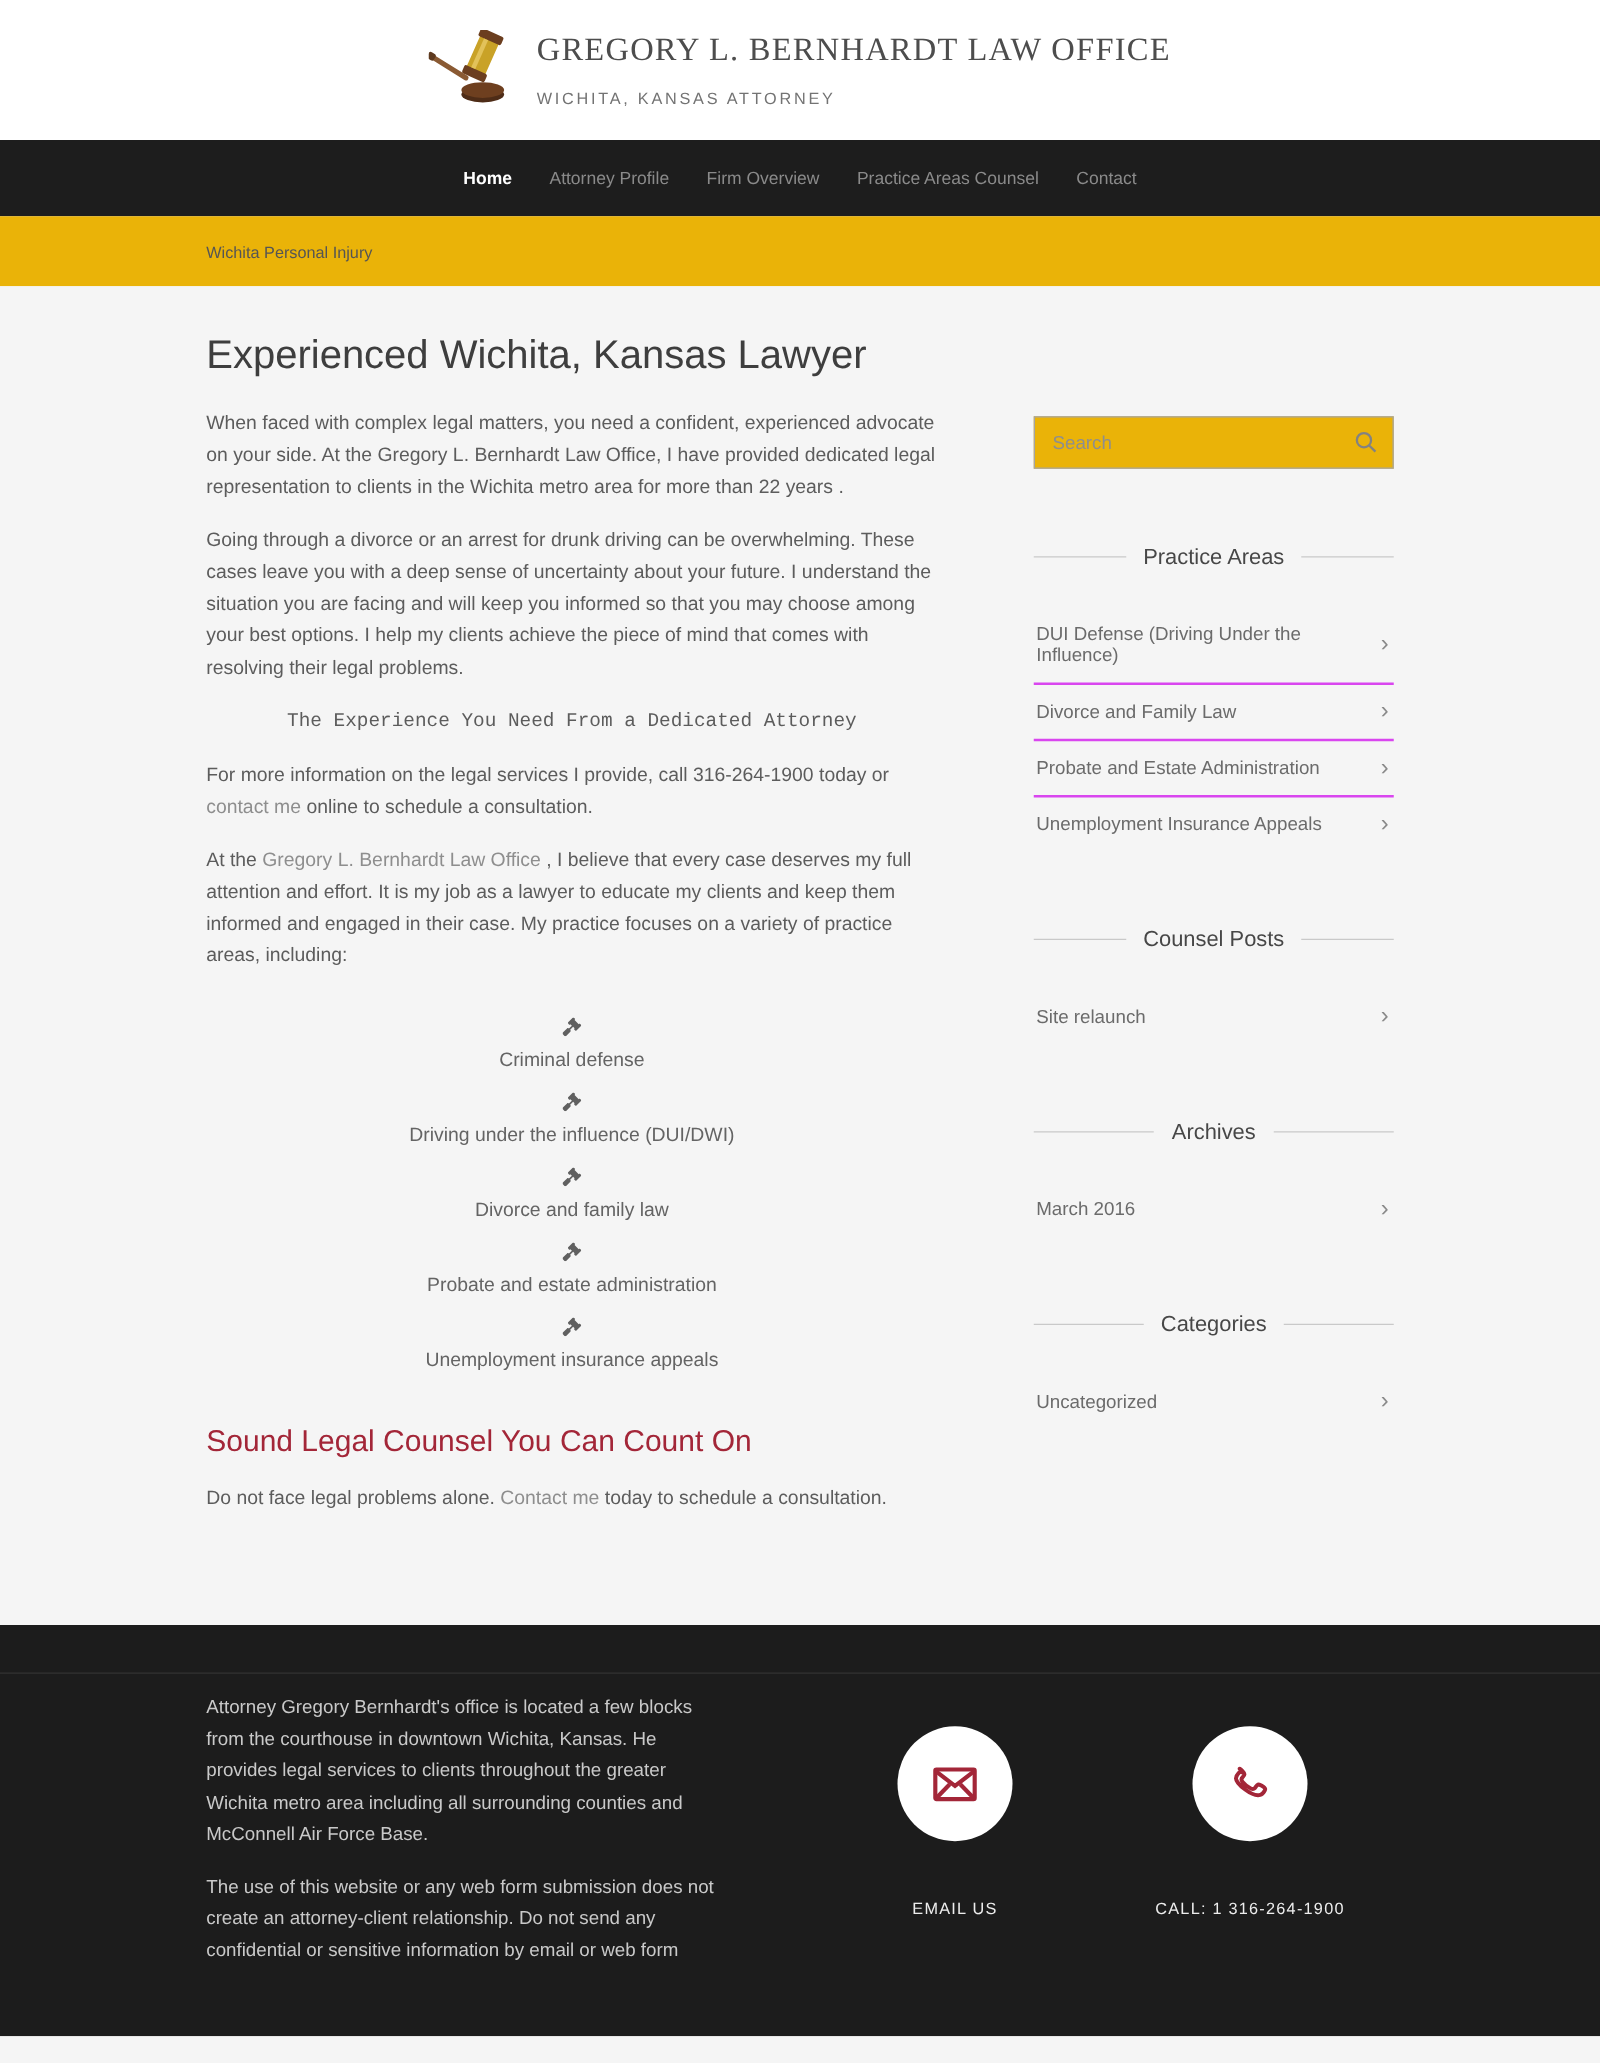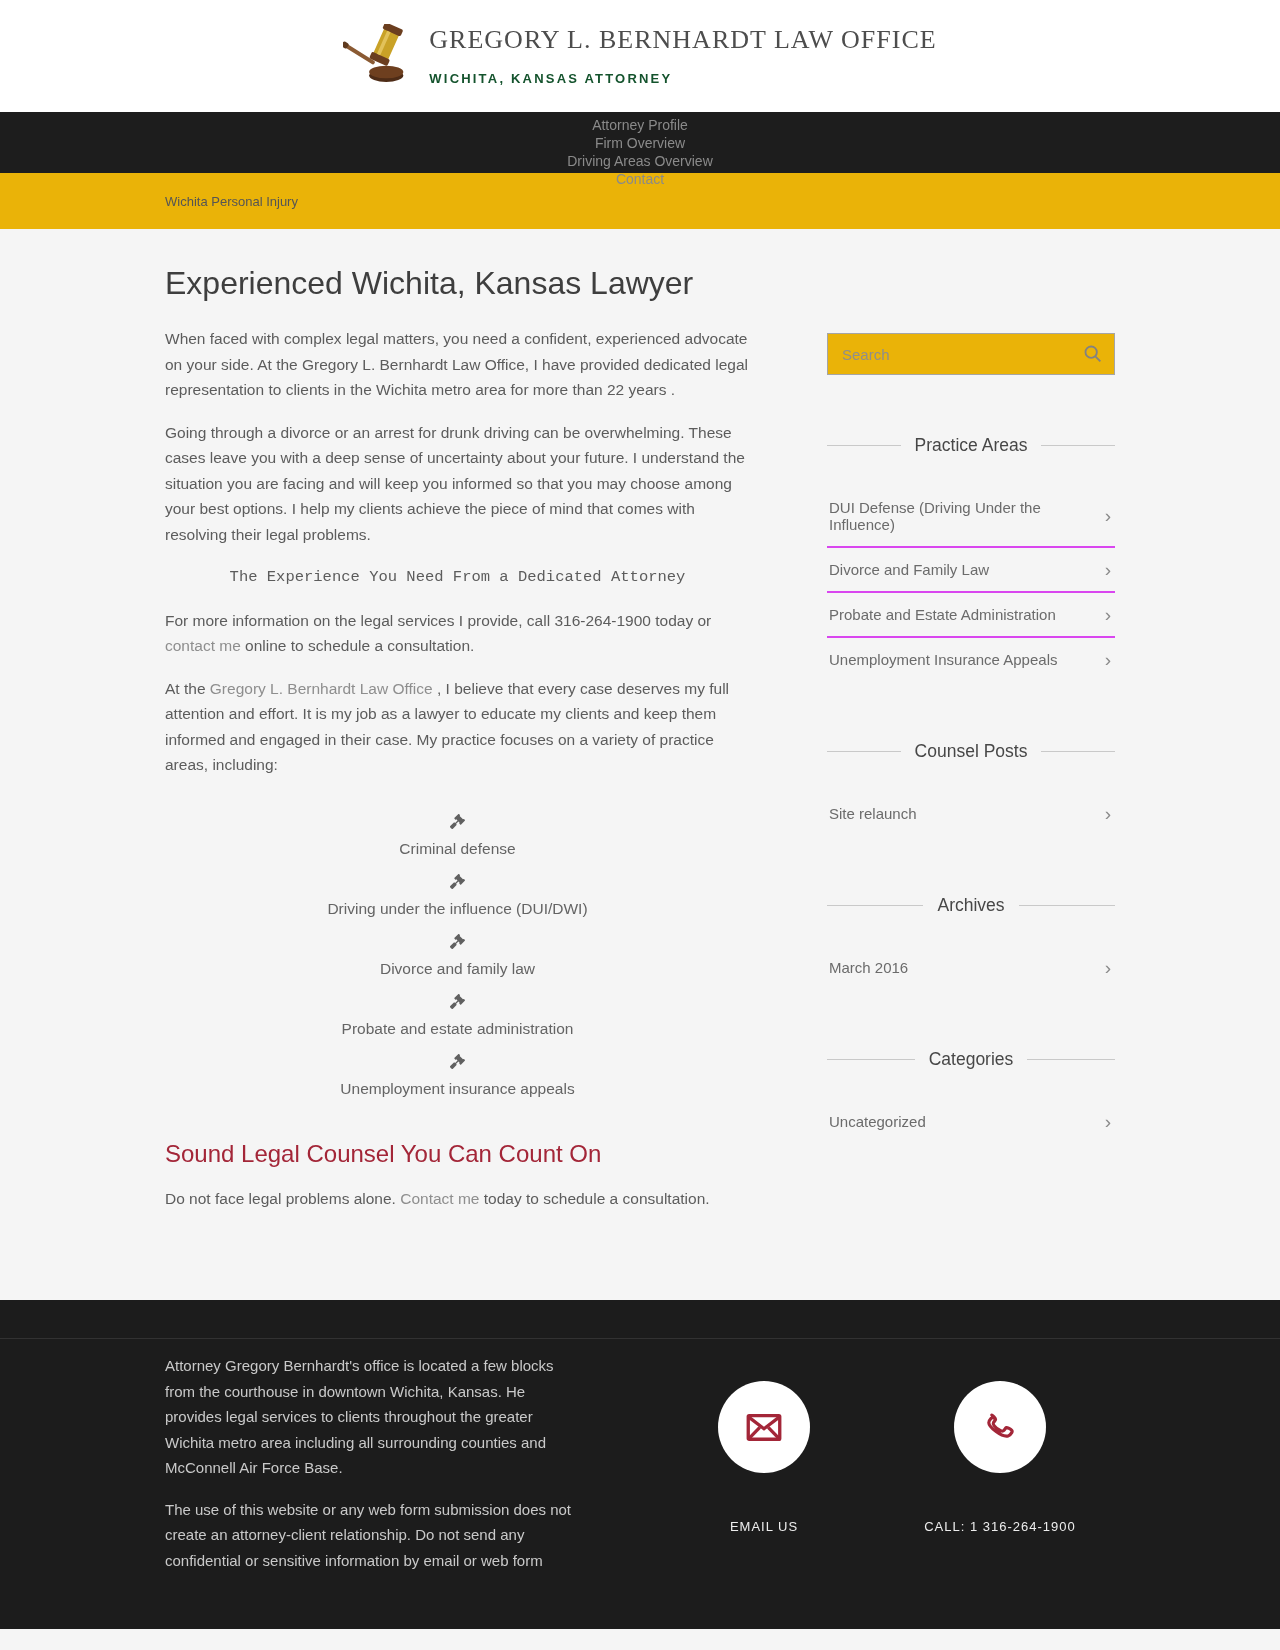--- a/index.html
+++ b/index.html
@@ -10,25 +10,25 @@
     font-family: "Liberation Sans", sans-serif;
     -webkit-font-smoothing: antialiased;
   }
   .container { width: 950px; margin: 0 auto; }
 
   
   .site-header { background: #ffffff; height: 112px; display: flex; align-items: center; justify-content: center; }
   .logo { display: flex; align-items: center; gap: 14px; }
   .logo-text { display: flex; flex-direction: column; }
   .logo-title { font-family: "Liberation Serif", serif; font-size: 26px; color: #4d4d4d; letter-spacing: 1px; line-height: 1.1; }
-  .logo-subtitle { font-size: 13px; font-weight: bold; color: #14532d; letter-spacing: 2.2px; margin-top: 16px; }
+  .logo-subtitle { font-size: 13px; font-weight: normal; color: #737373; letter-spacing: 2.2px; margin-top: 16px; }
 
   
   .main-nav { background: #1d1d1d; height: 61px; }
-  .main-nav ul { list-style: none; margin: 0; padding: 0; height: 61px; display: flex; align-items: center; justify-content: center; flex-direction: column; }
+  .main-nav ul { list-style: none; margin: 0; padding: 0; height: 61px; display: flex; align-items: center; justify-content: center; }
   .main-nav li { padding: 0 15px; }
   .main-nav a { text-decoration: none; color: #8a8a8a; font-size: 14px; }
   .main-nav li.active a { color: #ffffff; font-weight: 600; }
 
   
   .breadcrumb-bar { background: #eab308; height: 56px; }
   .breadcrumb-bar .container { height: 56px; display: flex; align-items: center; }
   .breadcrumb { font-size: 13px; color: #555555; }
 
   
@@ -105,21 +105,21 @@
       <span class="logo-subtitle">WICHITA, KANSAS ATTORNEY</span>
     </span>
   </div>
 </header>
 
 <nav class="main-nav">
   <ul>
     <li class="active"><a>Home</a></li>
     <li><a>Attorney Profile</a></li>
     <li><a>Firm Overview</a></li>
-    <li><a>Driving Areas Overview</a></li>
+    <li><a>Practice Areas Counsel</a></li>
     <li><a>Contact</a></li>
   </ul>
 </nav>
 
 <div class="breadcrumb-bar">
   <div class="container">
     <span class="breadcrumb">Wichita Personal Injury</span>
   </div>
 </div>
 

